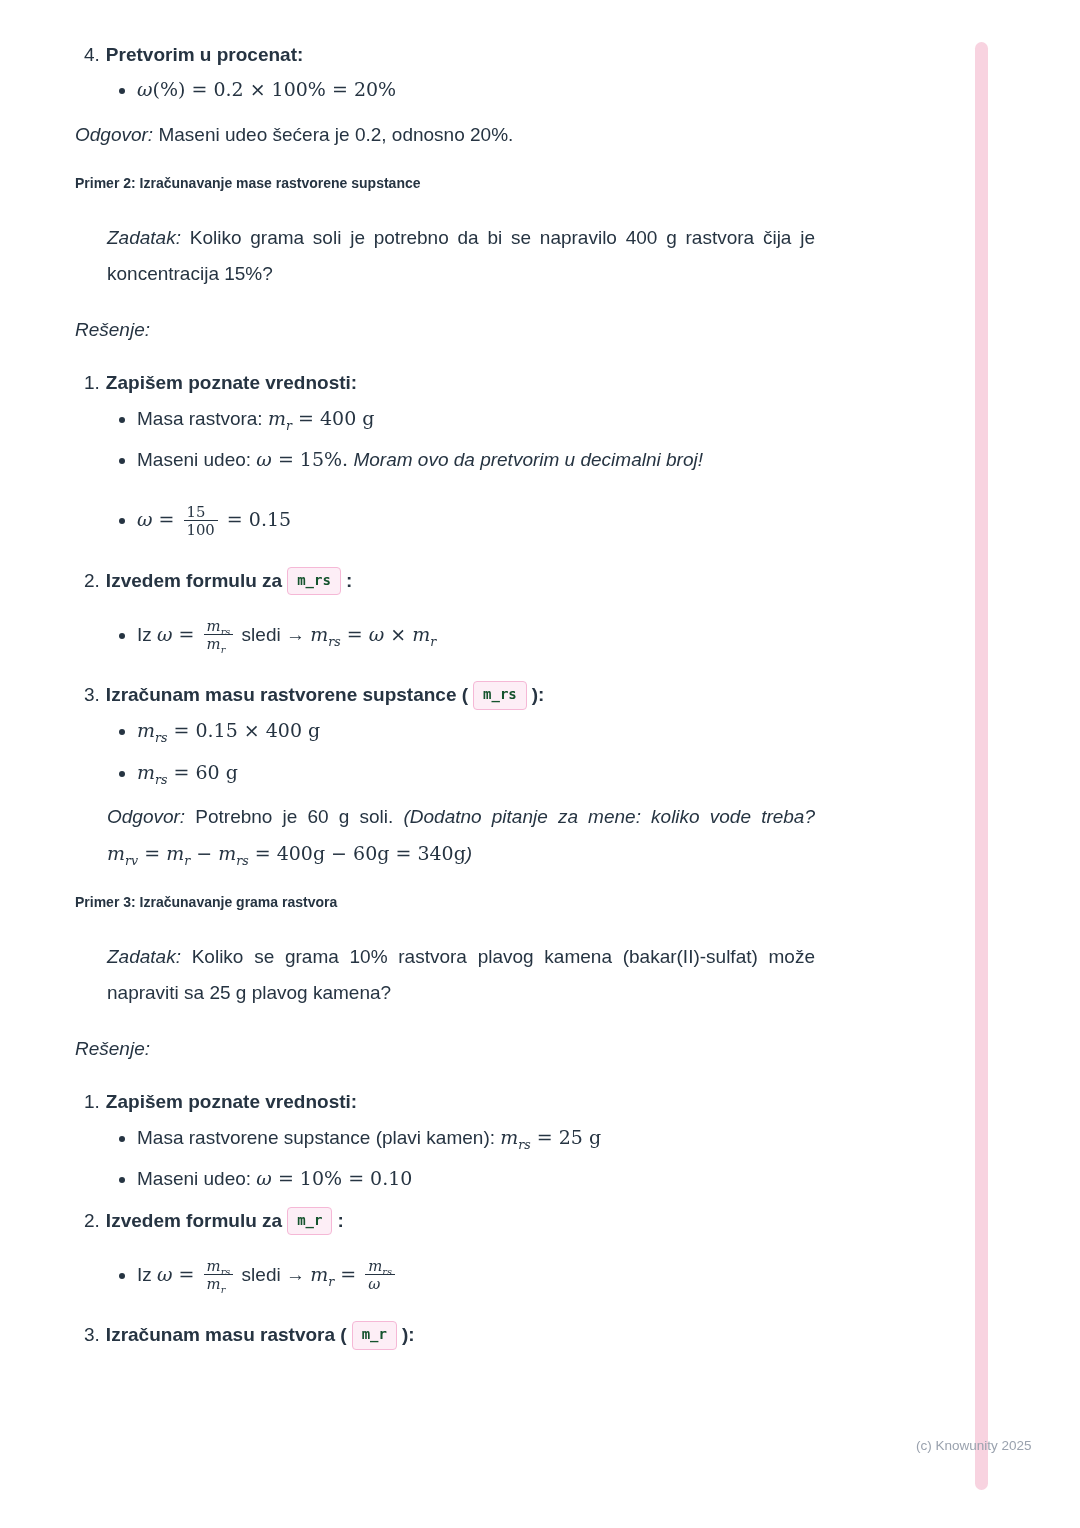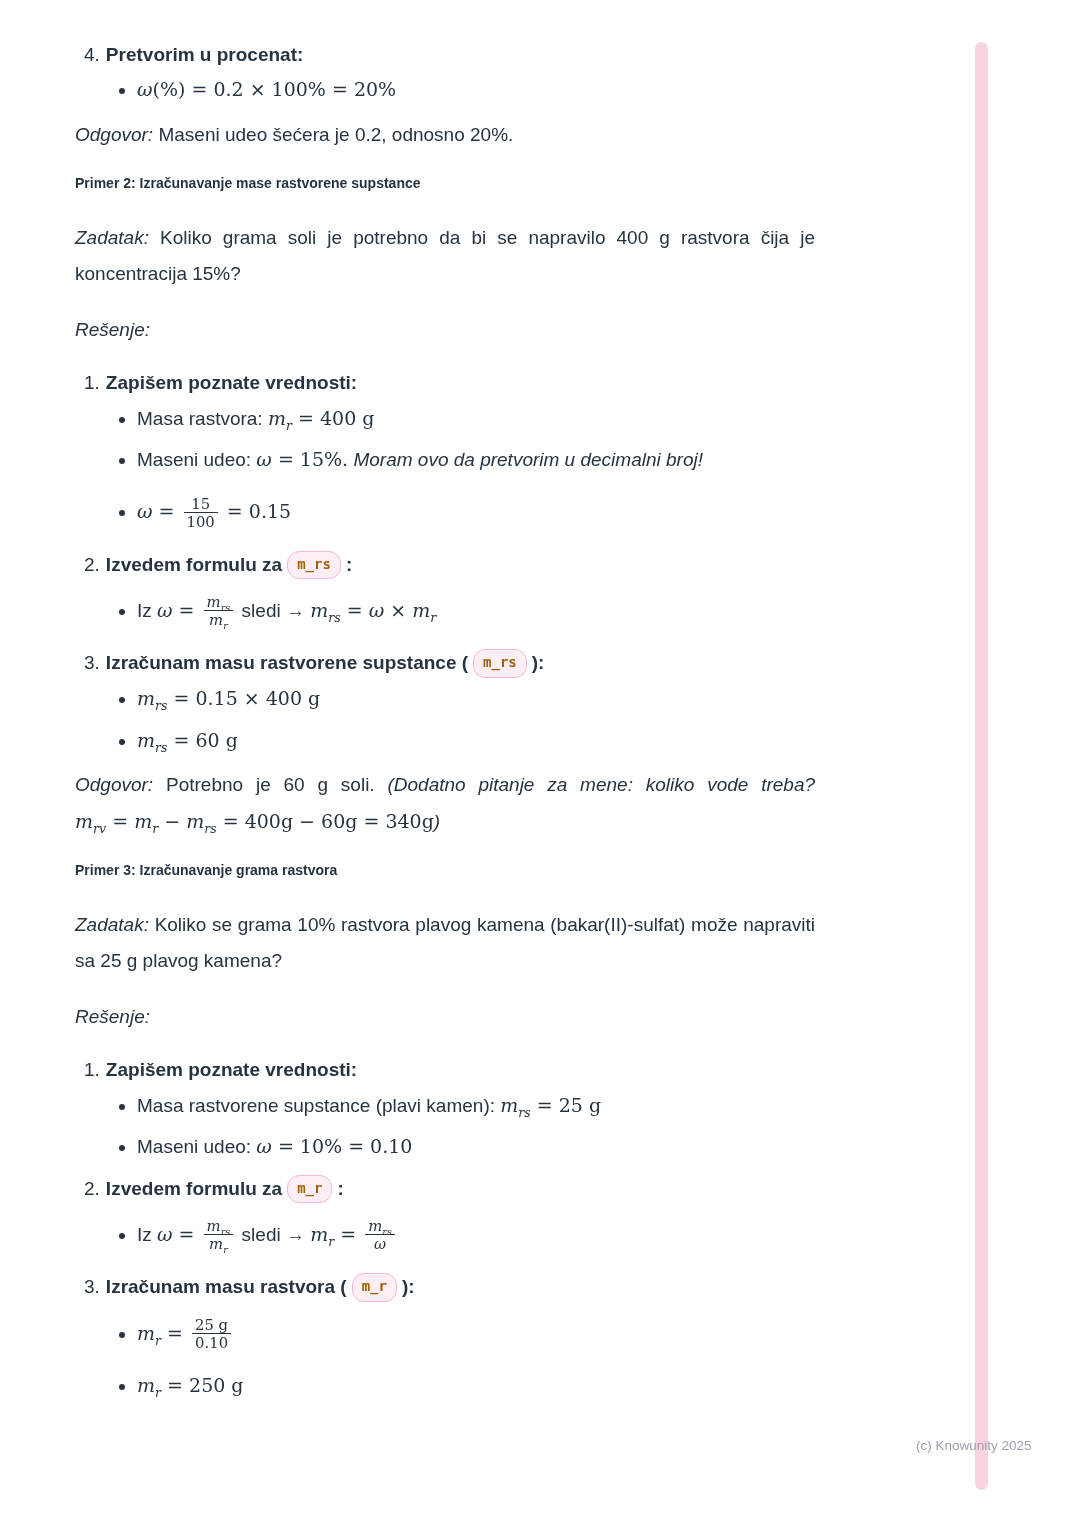--- a/index.html
+++ b/index.html
@@ -9,50 +9,50 @@
     background: #ffffff;
     position: relative;
     overflow: hidden;
     font-family: "Liberation Sans", sans-serif;
     font-size: 19px;
     color: #263442;
   }
   .content { position: absolute; left: 75px; top: 40px; width: 740px; }
 
   .para { margin: 0 0 20px; line-height: 1.9; }
-  .justify { text-align: justify; }
+  .justify { text-align: justify; margin-left: 32px; }
   .it { font-style: italic; }
   .b { font-weight: 700; }
 
   h3.heading { font-size: 14px; font-weight: 700; margin: 20px 0 26px; line-height: 1.5; color: #263442; }
 
   .step { margin-bottom: 12px; }
   .step-head { line-height: 1.55; padding-left: 9px; }
   .step-num { margin-right: 6px; }
   ul.bullets { margin: 6px 0 0; padding-left: 62px; list-style: disc; }
   ul.bullets li { margin-bottom: 12px; line-height: 1.55; }
 
   .math { font-family: "DejaVu Serif", "Liberation Serif", serif; }
   .mi { font-style: italic; }
   .math sub { font-style: italic; font-size: 0.66em; line-height: 0; }
   .frac {
-    display: inline-block; text-align: center; vertical-align: -0.55em;
-    line-height: 1.15; font-size: 0.78em; margin: 8px 3px;
+    display: inline-block; text-align: left; vertical-align: -0.55em;
+    line-height: 1.15; font-size: 0.78em; margin: 16px 3px;
   }
   .frac .num, .frac .den { display: block; padding: 0 3px; }
   .frac .den { border-top: 1px solid currentColor; }
   .nowrap { white-space: nowrap; }
 
   .chip {
     font-family: "DejaVu Sans Mono", "Liberation Mono", monospace;
     font-size: 14px; font-weight: 700;
-    color: #a16207;
+    color: #14532d;
     background: #fdeef6;
     border: 1.5px solid #f5b8d6;
-    border-radius: 12px;
+    border-radius: 4px;
     padding: 2px 9px 3px;
     margin: 0 5px;
     display: inline-block;
     vertical-align: 2px;
   }
 
   .stripe {
     position: absolute; left: 975px; top: 42px;
     width: 13px; height: 1448px;
     background: #f8d3e0; border-radius: 7px;
@@ -212,30 +212,19 @@
         <span>=</span>
         <span class="frac"><span class="num"><span class="mi">m</span><sub>rs</sub></span><span class="den"><span class="mi">ω</span></span></span></span>
       </li>
     </ul>
   </div>
 
   <div class="step">
     <div class="step-head">
       <span class="step-num">3.</span><span class="b">Izračunam masu rastvora (</span><span class="chip">m_r</span><span class="b">):</span>
     </div>
-    <ul class="bullets">
-      <li>
-        <span class="math nowrap"><span class="mi">m</span><sub>r</sub>
-        <span>=</span>
-        <span class="frac"><span class="num">25 g</span><span class="den">0.10</span></span></span>
-      </li>
-      <li>
-        <span class="math nowrap"><span class="mi">m</span><sub>r</sub>
-        <span>= 250 g</span></span>
-      </li>
-    </ul>
   </div>
 
 </div>
 
 <div class="stripe"></div>
 
 <div class="footer">(c) Knowunity 2025</div>
 
 </body></html>

